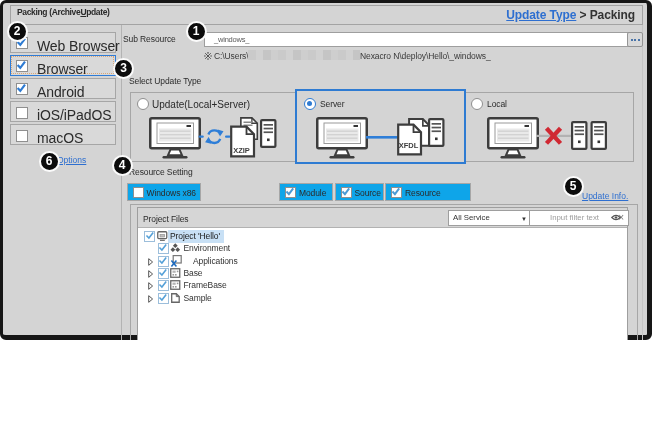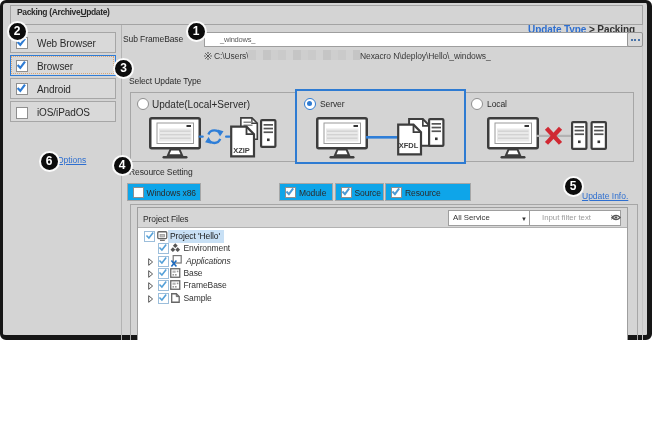--- a/index.html
+++ b/index.html
@@ -10,35 +10,35 @@
   .lbl{font-size:8.5px;color:#2b2b2b;white-space:nowrap;letter-spacing:-0.1px;}
   .link{color:#2e6fd0;text-decoration:underline;white-space:nowrap;}
   .badge{position:absolute;width:17px;height:17px;background:#0c0c0c;border:2px solid #fbfbfb;
          border-radius:50%;color:#fff;font-weight:bold;font-size:12px;text-align:center;
          line-height:17px;z-index:50;}
   .gbox{position:absolute;border:1px solid #a6a6a6;}
   .cb{position:absolute;background:#fff;border:1px solid #8f8f8f;}
   .sideitem{position:absolute;left:9.5px;width:104px;height:19px;background:#d9d9d9;
             border:1px solid #a6a6a6;}
   .sideitem .cb{left:5.5px;top:4.5px;width:10px;height:10px;}
-  .sideitem .t{position:absolute;left:26.5px;top:5px;font-size:10px;color:#2b2b2b;white-space:nowrap;letter-spacing:-0.1px;}
+  .sideitem .t{position:absolute;left:26.5px;top:5px;font-size:14px;color:#2b2b2b;white-space:nowrap;letter-spacing:-0.1px;}
   .rowcb{position:absolute;height:16.5px;background:#0ea5e9;border:1px solid #a6a6a6;}
   .rowcb .cb{left:5px;top:3.5px;width:9px;height:9px;}
   .rowcb .t{position:absolute;top:4.5px;font-size:8.5px;color:#2b2b2b;white-space:nowrap;letter-spacing:-0.1px;}
   .treerow{position:absolute;height:13px;font-size:8.5px;color:#333;white-space:nowrap;letter-spacing:-0.1px;}
   .tcb{position:absolute;width:9px;height:9px;background:#fff;border:1px solid #9cbedb;}
 </style>
 </head>
 <body>
 <div id="stage">
  <div id="frame"></div>
 
  <div class="abs" style="left:10px;top:5px;width:631px;height:18px;border:1px solid #a3a3a3;"></div>
  <div class="abs lbl" style="left:17px;top:6.5px;font-weight:bold;font-size:8.5px;letter-spacing:-0.35px;">Packing (Archive<span style="text-decoration:underline">U</span>pdate)</div>
- <div class="abs" style="right:17px;top:7.5px;font-weight:bold;font-size:10px;letter-spacing:-0.1px;color:#333;white-space:nowrap;margin-top:16px;"><span class="link" style="font-weight:bold;">Update Type</span> &gt; Packing</div>
+ <div class="abs" style="right:17px;top:7.5px;font-weight:bold;font-size:12px;letter-spacing:-0.1px;color:#333;white-space:nowrap;"><span class="link" style="font-weight:bold;">Update Type</span> &gt; Packing</div>
 
  <div class="sideitem" style="top:31.5px;">
    <span class="cb"></span>
       <svg class="abs" style="left:5px;top:4.5px;" width="11" height="11" viewBox="0 0 11 11">
         <use href="#ckp" stroke="#2e7bd2" stroke-width="2.2"></use>
       </svg>
       <span class="t">Web Browser</span>
  </div>
  <div class="sideitem" style="top:54.5px;border:1.5px solid #2f7cd6;">
    <span class="abs" style="left:0.5px;top:0.5px;right:0.5px;bottom:0.5px;border:1px dotted #d8a678;"></span>
@@ -52,29 +52,33 @@
    <span class="cb"></span>
       <svg class="abs" style="left:5px;top:4.5px;" width="11" height="11" viewBox="0 0 11 11">
         <use href="#ckp" stroke="#2e7bd2" stroke-width="2.2"></use>
       </svg>
       <span class="t">Android</span>
  </div>
  <div class="sideitem" style="top:101.1px;">
    <span class="cb"></span>
       <span class="t">iOS/iPadOS</span>
  </div>
+ <div class="sideitem" style="top:124.4px;">
+   <span class="cb"></span>
+      <span class="t">macOS</span>
+ </div>
  <div class="abs link" style="left:9px;top:154.5px;font-size:8.5px;margin-left:48px;">Options</div>
 
  <div class="abs" style="left:121px;top:25px;width:1px;height:374px;background:#b3b3b3;"></div>
 
  <div class="abs" style="left:642px;top:25px;width:1px;height:371px;background:#c5c5c5;"></div>
  <div class="abs" style="left:121px;top:395px;width:522px;height:1px;background:#bcbcbc;"></div>
 
- <div class="abs lbl" style="left:123px;top:34px;">Sub FrameBase</div>
- <div class="abs" style="left:204px;top:32px;width:418px;height:13px;background:#fff;border:1px solid #9e9e9e;font-size:7.5px;letter-spacing:-0.2px;color:#5a5a5a;line-height:13px;padding-left:15px;">_windows_</div>
+ <div class="abs lbl" style="left:123px;top:34px;">Sub Resource</div>
+ <div class="abs" style="left:204px;top:32px;width:418px;height:13px;background:#fff;border:1px solid #9e9e9e;font-size:7.5px;letter-spacing:-0.2px;color:#5a5a5a;line-height:13px;padding-left:9px;">_windows_</div>
  <div class="abs" style="left:627px;top:32px;width:14px;height:13px;background:#d9d9d9;border:1px solid #949494;border-radius:2px;">
    <span style="position:absolute;left:2.5px;top:5.5px;width:2px;height:2px;background:#4a74a8;"></span>
    <span style="position:absolute;left:6px;top:5.5px;width:2px;height:2px;background:#4a74a8;"></span>
    <span style="position:absolute;left:9.5px;top:5.5px;width:2px;height:2px;background:#4a74a8;"></span>
  </div>
  <svg class="abs" style="left:204px;top:52px;" width="8" height="8" viewBox="0 0 8 8">
       <g stroke="#555" stroke-width="1">
         <line x1="1.2" y1="1.2" x2="6.8" y2="6.8"></line>
         <line x1="6.8" y1="1.2" x2="1.2" y2="6.8"></line>
       </g>
@@ -194,21 +198,21 @@
       <span class="t" style="left:19px;">Resource</span>
     </div>
  <div class="abs link" style="left:582px;top:190.5px;font-size:8.5px;">Update Info.</div>
 
  <div class="gbox" style="left:129.5px;top:204px;width:506px;height:185px;"></div>
 
  <div class="abs" style="left:137px;top:207px;width:489px;height:174px;background:#fff;border:1px solid #9e9e9e;">
    <div style="position:absolute;left:0;top:0;right:0;height:19px;background:#d6d6d6;border-bottom:1px solid #b2b2b2;"></div>
    <div class="abs lbl" style="left:5px;top:5.5px;font-size:8.5px;">Project Files</div>
    <div class="abs" style="left:310px;top:2px;width:78px;height:14px;background:#fff;border:1px solid #9e9e9e;font-size:7.8px;color:#333;line-height:14px;padding-left:4px;">All Service<span style="position:absolute;right:4px;top:1px;color:#333;font-size:6px;">▼</span></div>
-   <div class="abs" style="left:391px;top:2px;width:78px;height:14px;background:#fff;border:1px solid #9e9e9e;font-size:7.8px;color:#9b9b9b;line-height:14px;padding-left:12px;">Input filter text<span style="position:absolute;right:4px;top:0;color:#777;font-size:10px;">×</span></div>
+   <div class="abs" style="left:391px;top:2px;width:78px;height:14px;background:#fff;border:1px solid #9e9e9e;font-size:7.8px;color:#9b9b9b;line-height:14px;padding-left:20px;">Input filter text<span style="position:absolute;right:4px;top:0;color:#777;font-size:10px;">×</span></div>
    <svg class="abs" style="left:473px;top:5px;" width="10" height="9" viewBox="0 0 10 9">
      <path d="M0.8 4.5 Q5 0.4 9.2 4.5 Q5 8.6 0.8 4.5 Z" fill="none" stroke="#555" stroke-width="1.2"></path>
      <rect x="3.9" y="3.4" width="2.2" height="2.2" transform="rotate(45 5 4.5)" fill="#555"></rect>
    </svg>
 
    <div class="treerow" style="left:0;top:22px;">
      <span class="tcb" style="left:6px;top:1px;"></span>
         <svg class="abs" style="left:6.5px;top:1px;" width="10" height="10" viewBox="0 0 11 11">
           <use href="#ckp" stroke="#54a0d8" stroke-width="1.7"></use>
         </svg>
@@ -240,21 +244,21 @@
         <svg class="abs" style="left:20px;top:1px;" width="10" height="10" viewBox="0 0 11 11">
           <use href="#ckp" stroke="#54a0d8" stroke-width="1.7"></use>
         </svg>
      <svg class="abs" style="left:32px;top:0px;" width="12" height="12" viewBox="0 0 12 12">
        <rect x="3.2" y="0.6" width="8" height="7.4" fill="#fff" stroke="#777" stroke-width="1.2"></rect>
        <g stroke="#1e6bbf" stroke-width="1.6" stroke-linecap="butt">
          <line x1="1.4" y1="5.6" x2="6.4" y2="11.4"></line>
          <line x1="6.4" y1="5.6" x2="1.4" y2="11.4"></line>
        </g>
      </svg>
-     <span class="abs" style="left:48px;top:1px;font-style:italic;">Applications</span>
+     <span class="abs" style="left:55px;top:1px;">Applications</span>
    </div>
    <div class="treerow" style="left:0;top:58.9px;">
      <svg class="abs" style="left:9.5px;top:3px;" width="6" height="8" viewBox="0 0 6 8">
           <path d="M0.7 0.7 L4.6 4 L0.7 7.3 Z" fill="none" stroke="#555" stroke-width="1"></path>
         </svg>
      <span class="tcb" style="left:19.5px;top:1px;"></span>
         <svg class="abs" style="left:20px;top:1px;" width="10" height="10" viewBox="0 0 11 11">
           <use href="#ckp" stroke="#54a0d8" stroke-width="1.7"></use>
         </svg>
      <svg class="abs" style="left:32px;top:1px;" width="11" height="10" viewBox="0 0 11 10">

